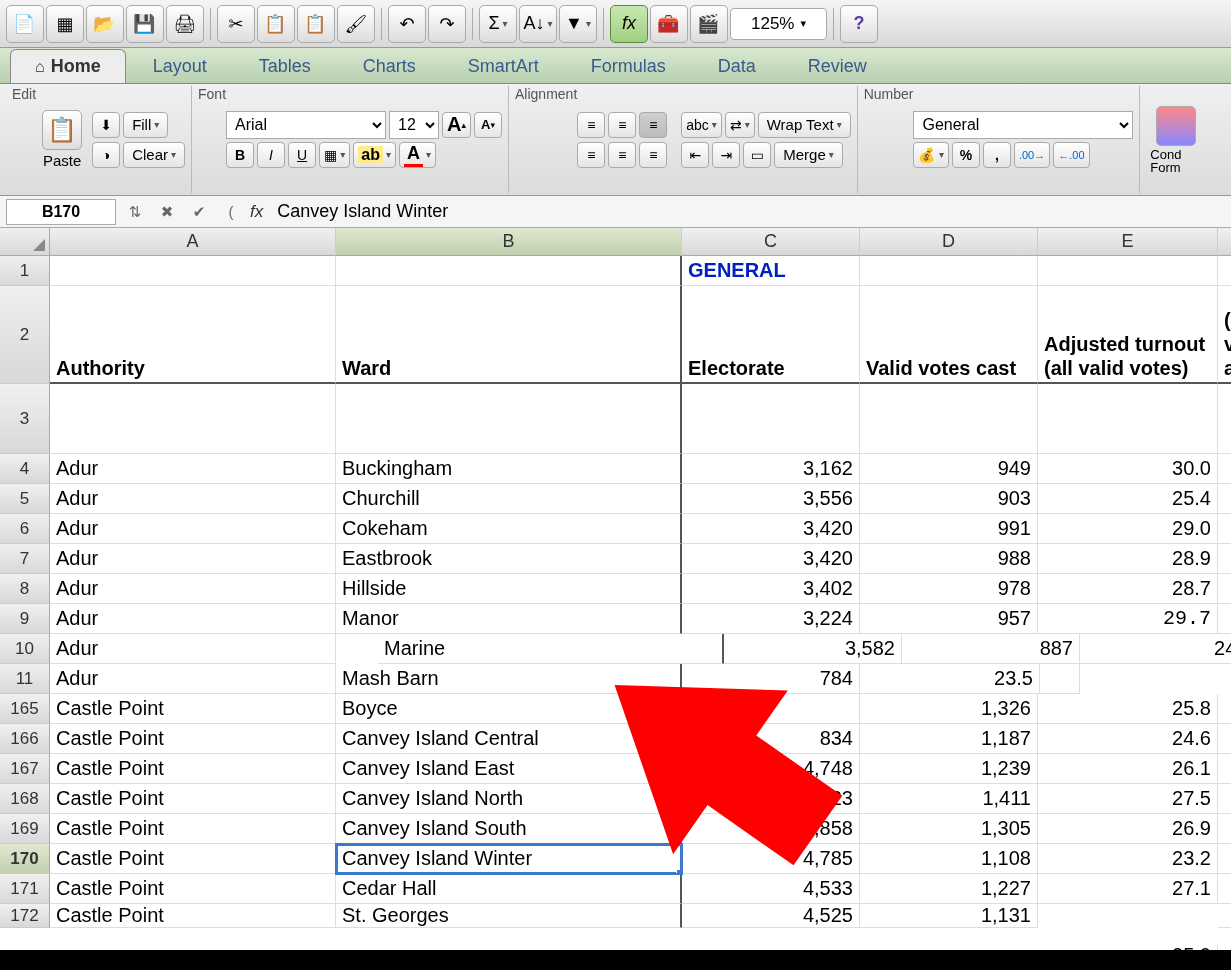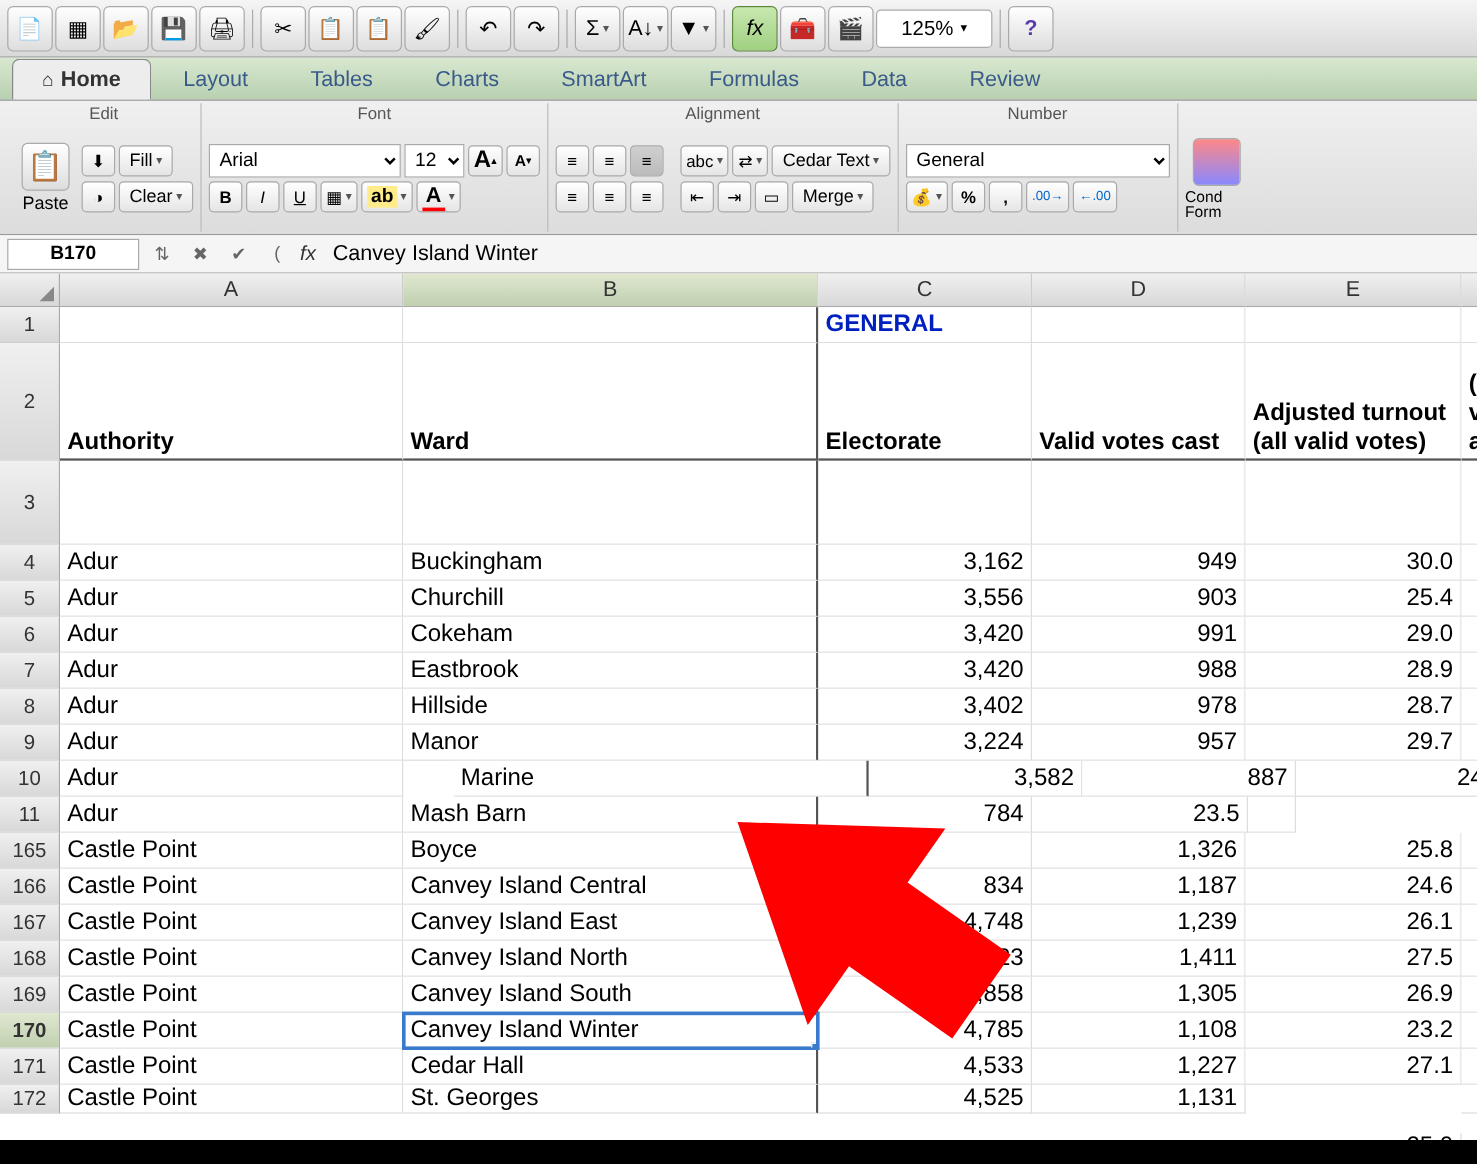--- a/index.html
+++ b/index.html
@@ -13,21 +13,21 @@
 .zoom-box { height: 32px; border:1px solid #aaa; border-radius:4px; background:#fff; padding:0 20px; display:flex; align-items:center; font-size:17px; }
 
 
 .ribbon-tabs { height: 36px; background: linear-gradient(#d8e8d0,#b8d0b0); display:flex; align-items:flex-end; padding: 0 10px; gap: 2px; border-bottom:1px solid #888; }
 .rtab { padding: 6px 24px; font-size: 18px; color:#3a5a8a; border:1px solid transparent; border-bottom:none; cursor:pointer; border-radius: 6px 6px 0 0; }
 .rtab.active { background:#ededed; border-color:#888; color:#333; font-weight:bold; }
 .rtab .home-icon { margin-right:6px; font-size:16px; }
 
 
 .ribbon { height: 112px; background: linear-gradient(#f0f0f0,#dcdcdc); border-bottom:1px solid #999; display:flex; padding:2px 6px; }
-.rgroup { display:flex; flex-direction:column; padding: 0 6px; border-right:1px solid #bbb; }
+.rgroup { display:flex; flex-direction:row; padding: 0 6px; border-right:1px solid #bbb; }
 .rgroup-label { font-size:14px; color:#555; text-align:center; height:18px; }
 .rgroup-body { flex:1; display:flex; align-items:center; gap:4px; }
 .big-btn { width:52px; display:flex; flex-direction:column; align-items:center; gap:2px; cursor:pointer; }
 .big-btn .icon-lg { width:40px; height:40px; border:1px solid #aaa; border-radius:5px; background:linear-gradient(#fff,#ddd); display:flex;align-items:center;justify-content:center;font-size:24px;}
 .big-btn .lbl { font-size:15px; }
 .vcol { display:flex; flex-direction:column; gap:2px; }
 .small-row { display:flex; align-items:center; gap:3px; height:28px;}
 .sbtn { min-width:28px; height:26px; border:1px solid #aaa; border-radius:4px; background:linear-gradient(#fff,#e5e5e5); display:flex; align-items:center; justify-content:center; font-size:14px; cursor:pointer; padding:0 4px;}
 .sbtn.txt { padding: 0 8px; font-size:15px; }
 .drop-arrow::after { content:"▾"; font-size:10px; margin-left:3px; color:#555;}
@@ -182,21 +182,21 @@
     <div class="rgroup-label">Alignment</div>
     <div class="rgroup-body">
       <div class="vcol">
         <div class="small-row">
           <div class="sbtn">≡</div>
           <div class="sbtn">≡</div>
           <div class="sbtn" style="background:linear-gradient(#d0d0d0,#bbb)">≡</div>
           <div style="width:8px"></div>
           <div class="sbtn drop-arrow">abc</div>
           <div class="sbtn drop-arrow">⇄</div>
-          <span class="sbtn txt drop-arrow">Cedar Text</span>
+          <span class="sbtn txt drop-arrow">Wrap Text</span>
         </div>
         <div class="small-row">
           <div class="sbtn">≡</div>
           <div class="sbtn">≡</div>
           <div class="sbtn">≡</div>
           <div style="width:8px"></div>
           <div class="sbtn">⇤</div>
           <div class="sbtn">⇥</div>
           <div class="sbtn">▭</div>
           <span class="sbtn txt drop-arrow">Merge</span>
@@ -345,21 +345,21 @@
         <div class="cell r" style="width: 178px; height: 30px;">3,402</div>
         <div class="cell r" style="width: 178px; height: 30px;">978</div>
         <div class="cell r" style="width: 180px; height: 30px;">28.7</div>
         <div class="cell" style="width: 40px; height: 30px;"></div>
       </div>
       <div class="grow">
         <div class="cell" style="width: 286px; height: 30px;">Adur</div>
         <div class="cell br" style="width: 346px; height: 30px;">Manor</div>
         <div class="cell r" style="width: 178px; height: 30px;">3,224</div>
         <div class="cell r" style="width: 178px; height: 30px;">957</div>
-        <div class="cell r" style="width: 180px; height: 30px;">29.7</div>
+        <div class="cell r" style="width: 180px; height: 30px; font-family: Liberation Mono, monospace;">29.7</div>
         <div class="cell" style="width: 40px; height: 30px;"></div>
       </div>
       <div class="grow">
         <div class="cell" style="width: 286px; height: 30px;">Adur</div>
         <div class="cell br" style="width: 346px; height: 30px; margin-left: 42px;">Marine</div>
         <div class="cell r" style="width: 178px; height: 30px;">3,582</div>
         <div class="cell r" style="width: 178px; height: 30px;">887</div>
         <div class="cell r" style="width: 180px; height: 30px;">24.8</div>
         <div class="cell" style="width: 40px; height: 30px;"></div>
       </div>

